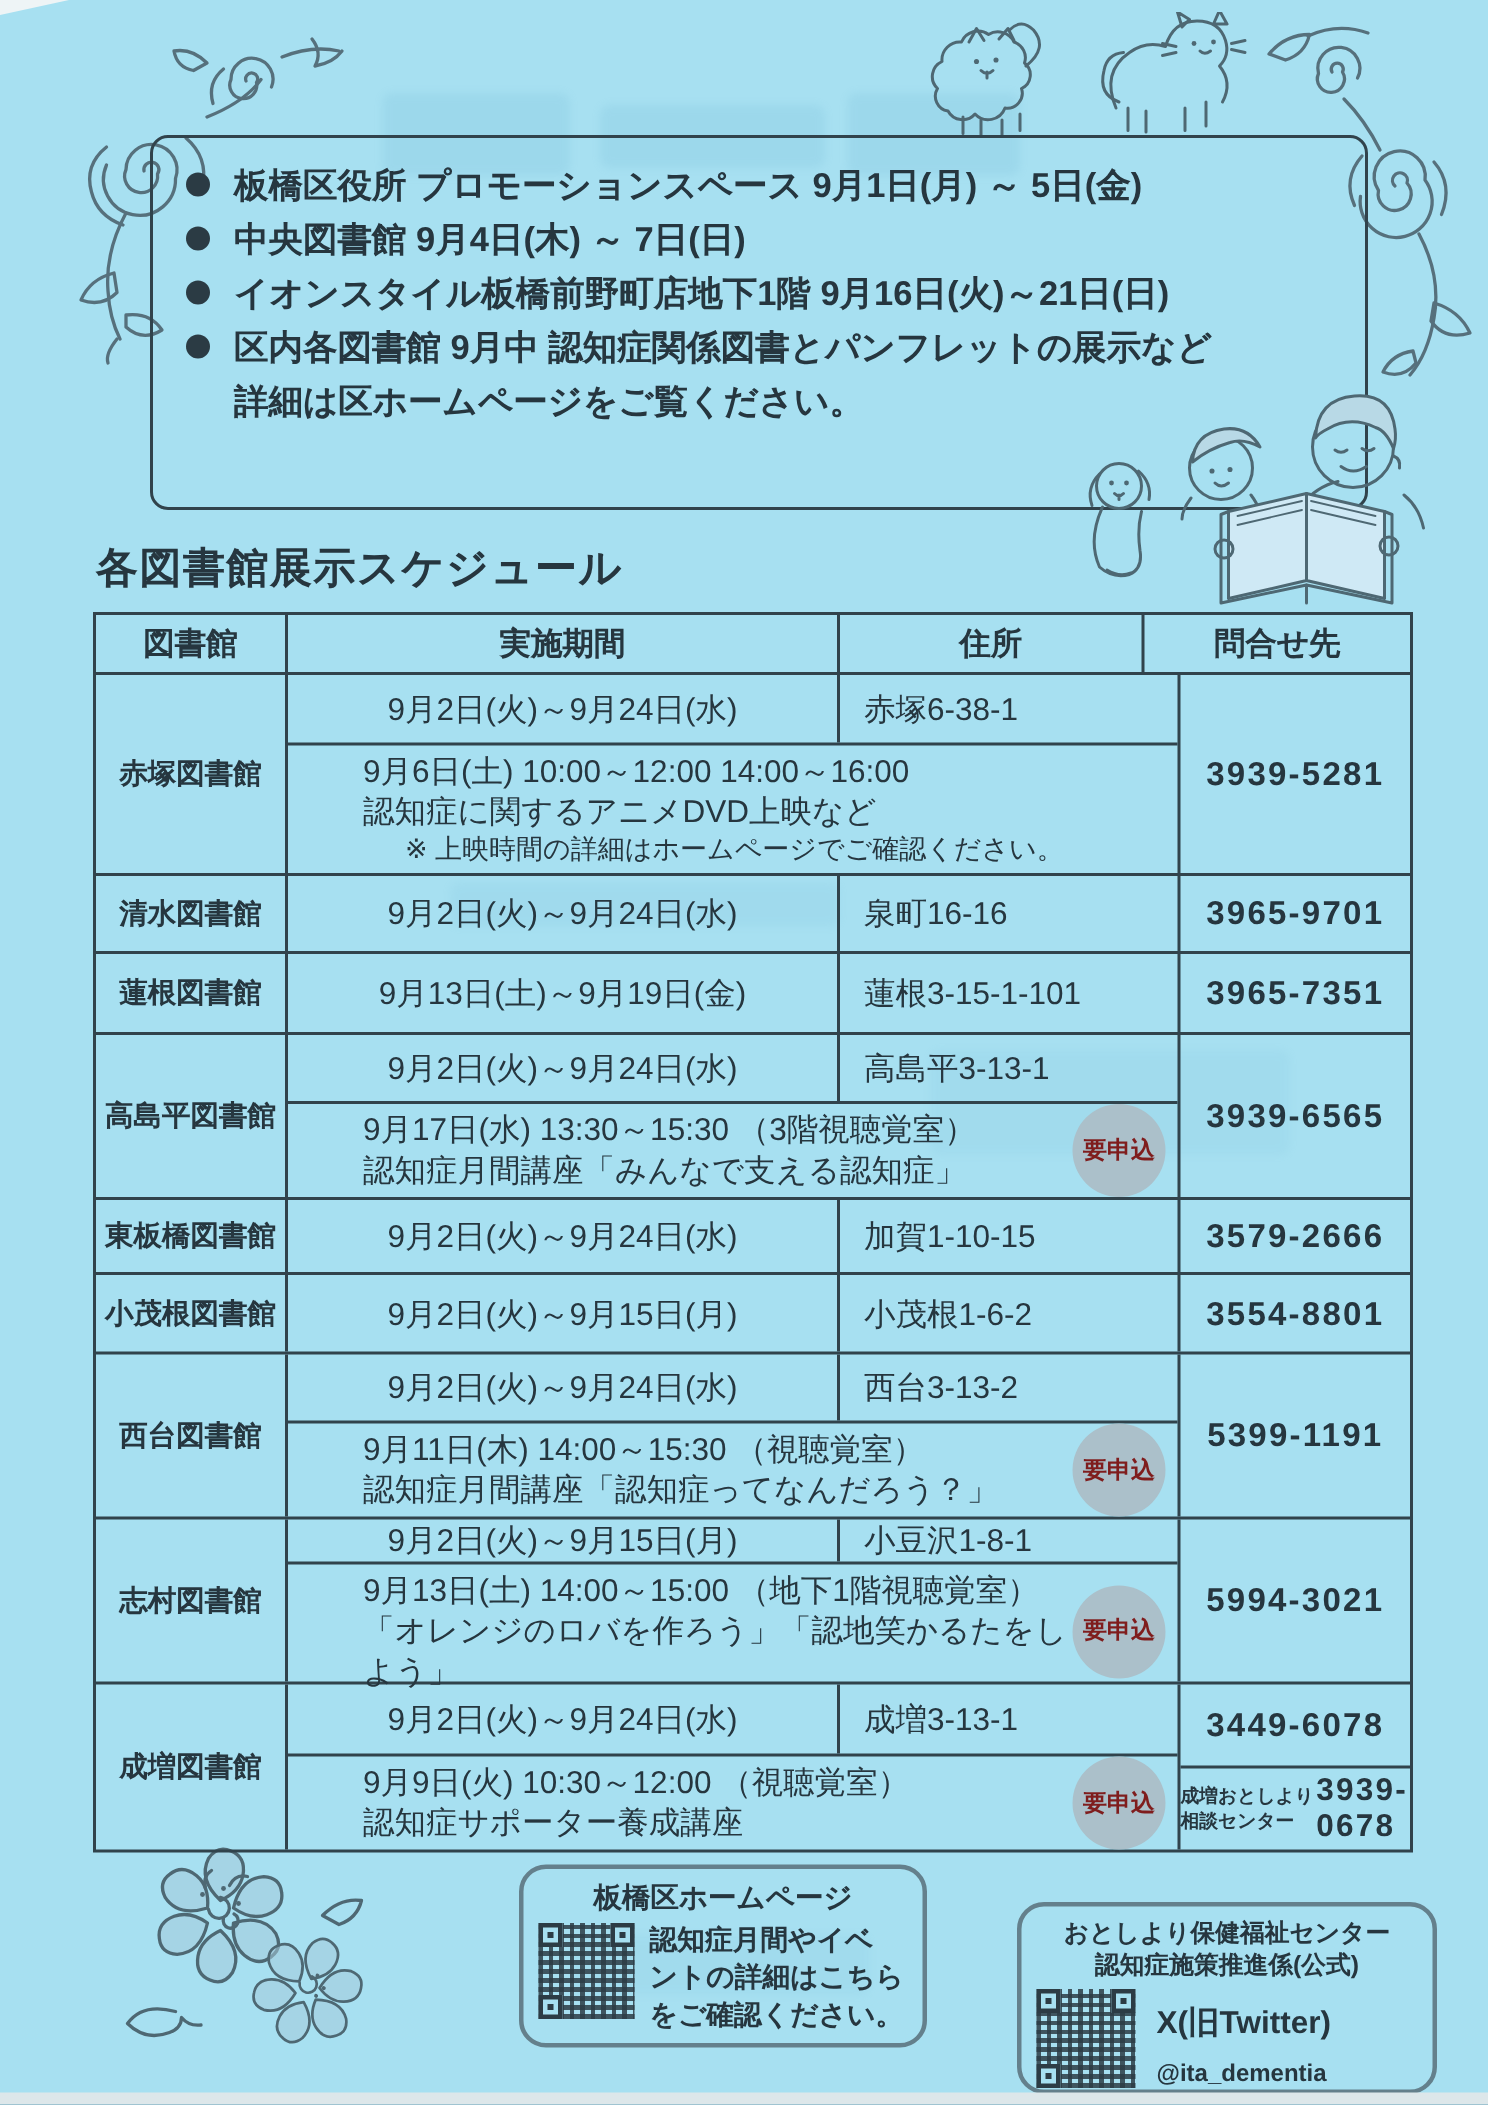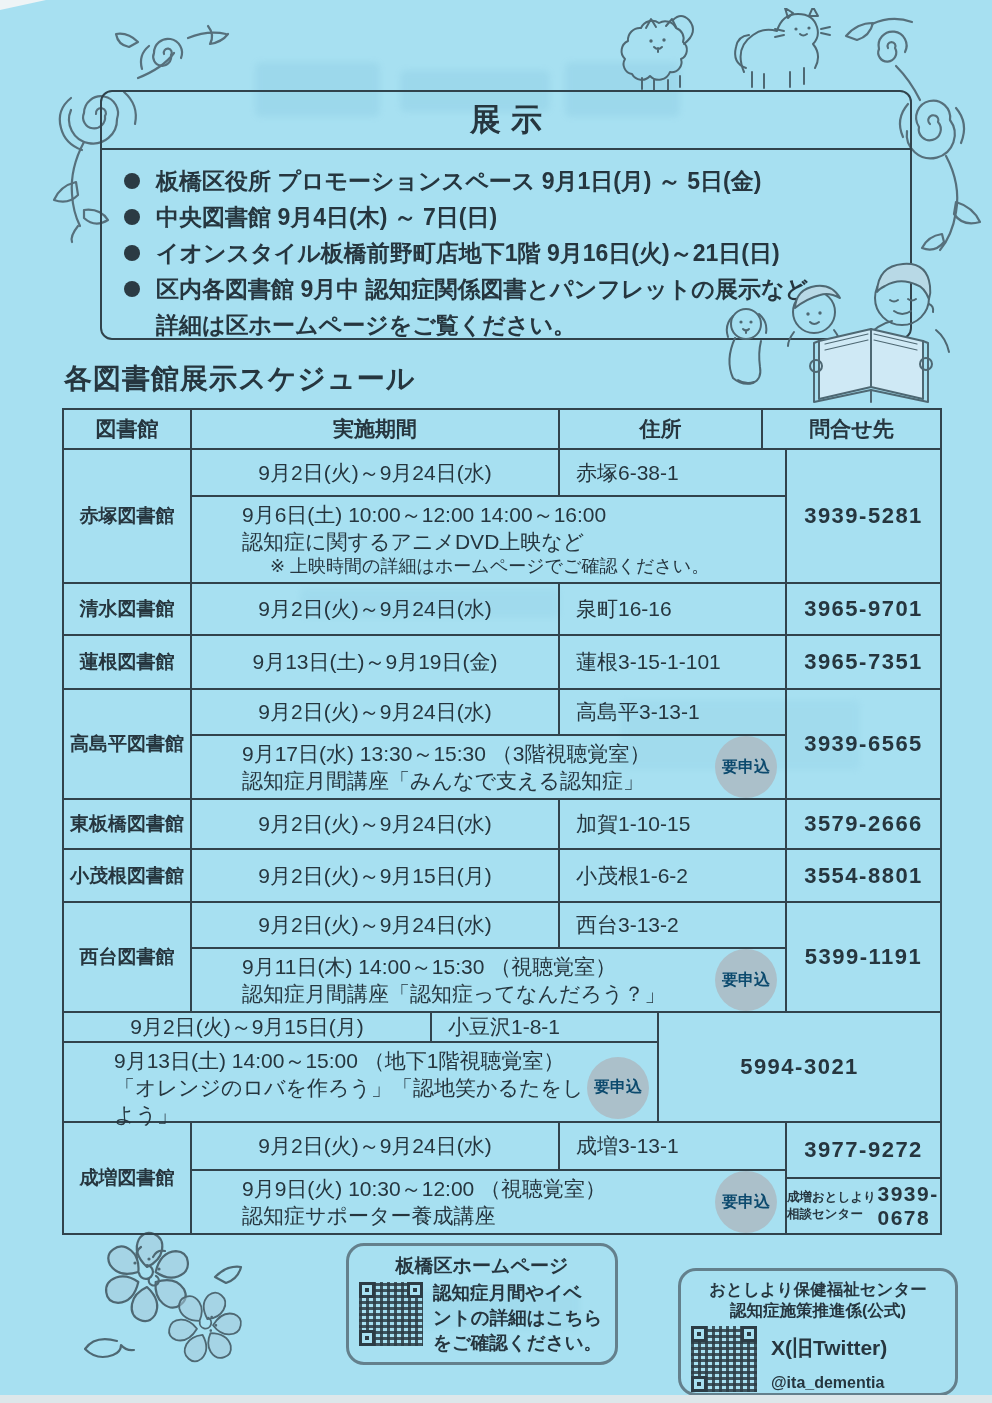--- a/index.html
+++ b/index.html
@@ -50,21 +50,21 @@
   .cell-period{width:368px;border-right:2px solid #31434c;display:flex;align-items:center;
                justify-content:center;}
   .cell-addr{flex:1;display:flex;align-items:center;padding-left:16px;}
   .sub2{position:relative;flex:1;display:flex;flex-direction:column;justify-content:space-between;
         padding:4px 70px 4px 50px;}
   .ev-line{line-height:27px;font-weight:500;}
   .ev-note{line-height:23px;font-size:18px;padding-left:28px;}
   .badge{position:absolute;right:8px;top:50%;transform:translateY(-50%);
          width:62px;height:62px;border-radius:50%;background:#abc0ca;display:flex;
          align-items:center;justify-content:center;font-size:16px;font-weight:700;
-         color:#0c4a6e;z-index:3;}
+         color:#7f1d1d;z-index:3;}
   .phone-col-split{flex:1;display:flex;flex-direction:column;}
   .phone-a{height:56px;border-bottom:2px solid #31434c;display:flex;align-items:center;
            justify-content:center;font-size:22px;font-weight:600;letter-spacing:1.5px;}
   .phone-b{flex:1;display:flex;flex-direction:row;align-items:center;justify-content:center;}
   .phone-org{font-size:12.5px;font-weight:700;letter-spacing:0;}
   .phone-num2{font-size:21px;font-weight:600;letter-spacing:1.5px;}
 
   
   .foot-box{position:absolute;border:3px solid #64808c;border-radius:18px;padding:8px 10px;}
   .fb-home{left:346px;top:1243px;width:272px;height:122px;}
@@ -213,23 +213,20 @@
         <circle cx="4" cy="-14" r="1.6" fill="#4e6873" stroke="none"></circle>
         <circle cx="12" cy="-6" r="1.6" fill="#4e6873" stroke="none"></circle>
         <circle cx="8" cy="2" r="1.6" fill="#4e6873" stroke="none"></circle>
       </g>
       <path d="M62 116 q-22 -6 -32 8 q12 12 28 6 q8 -3 8 -10 q5 6 13 5"></path>
       <path d="M160 52 q12 -12 26 -10 q-3 12 -15 16z"></path>
     </g>
   </svg>
 
   <div class="exhibit-box">
-    <div class="exhibit-head">
-      <span class="exhibit-title">展示</span>
-    </div>
     <div class="exhibit-list">
       <div class="exhibit-item">
         <span class="bullet"></span>
         <span>板橋区役所 プロモーションスペース 9月1日(月) ～ 5日(金)</span>
       </div>
       <div class="exhibit-item">
         <span class="bullet"></span>
         <span>中央図書館 9月4日(木) ～ 7日(日)</span>
       </div>
       <div class="exhibit-item">
@@ -341,20 +338,21 @@
         <div class="sub2">
           <div class="ev-line">9月11日(木) 14:00～15:30 （視聴覚室）</div>
           <div class="ev-line">認知症月間講座「認知症ってなんだろう？」</div>
           <div class="badge">要申込</div>
         </div>
       </div>
       <div class="c-phone">5399-1191</div>
     </div>
 
     <div class="trow" style="height:110px;">
+      <div class="c-lib">志村図書館</div>
       <div class="c-mid">
         <div class="sub1 split" style="height:56px;">
           <div class="cell-period">9月2日(火)～9月15日(月)</div>
           <div class="cell-addr">小豆沢1-8-1</div>
         </div>
         <div class="sub2">
           <div class="ev-line">9月13日(土) 14:00～15:00 （地下1階視聴覚室）</div>
           <div class="ev-line">「オレンジのロバを作ろう」「認地笑かるたをしよう」</div>
           <div class="badge">要申込</div>
         </div>
@@ -369,21 +367,21 @@
           <div class="cell-period">9月2日(火)～9月24日(水)</div>
           <div class="cell-addr">成増3-13-1</div>
         </div>
         <div class="sub2">
           <div class="ev-line">9月9日(火) 10:30～12:00 （視聴覚室）</div>
           <div class="ev-line">認知症サポーター養成講座</div>
           <div class="badge">要申込</div>
         </div>
       </div>
       <div class="phone-col-split">
-        <div class="phone-a">3977-9272</div>
+        <div class="phone-a">3449-6078</div>
         <div class="phone-b">
           <div class="phone-org">成増おとしより相談センター</div>
           <div class="phone-num2">3939-0678</div>
         </div>
       </div>
     </div>
   </div>
 
   <div class="foot-box fb-home">
     <div class="fb-title">板橋区ホームページ</div>

